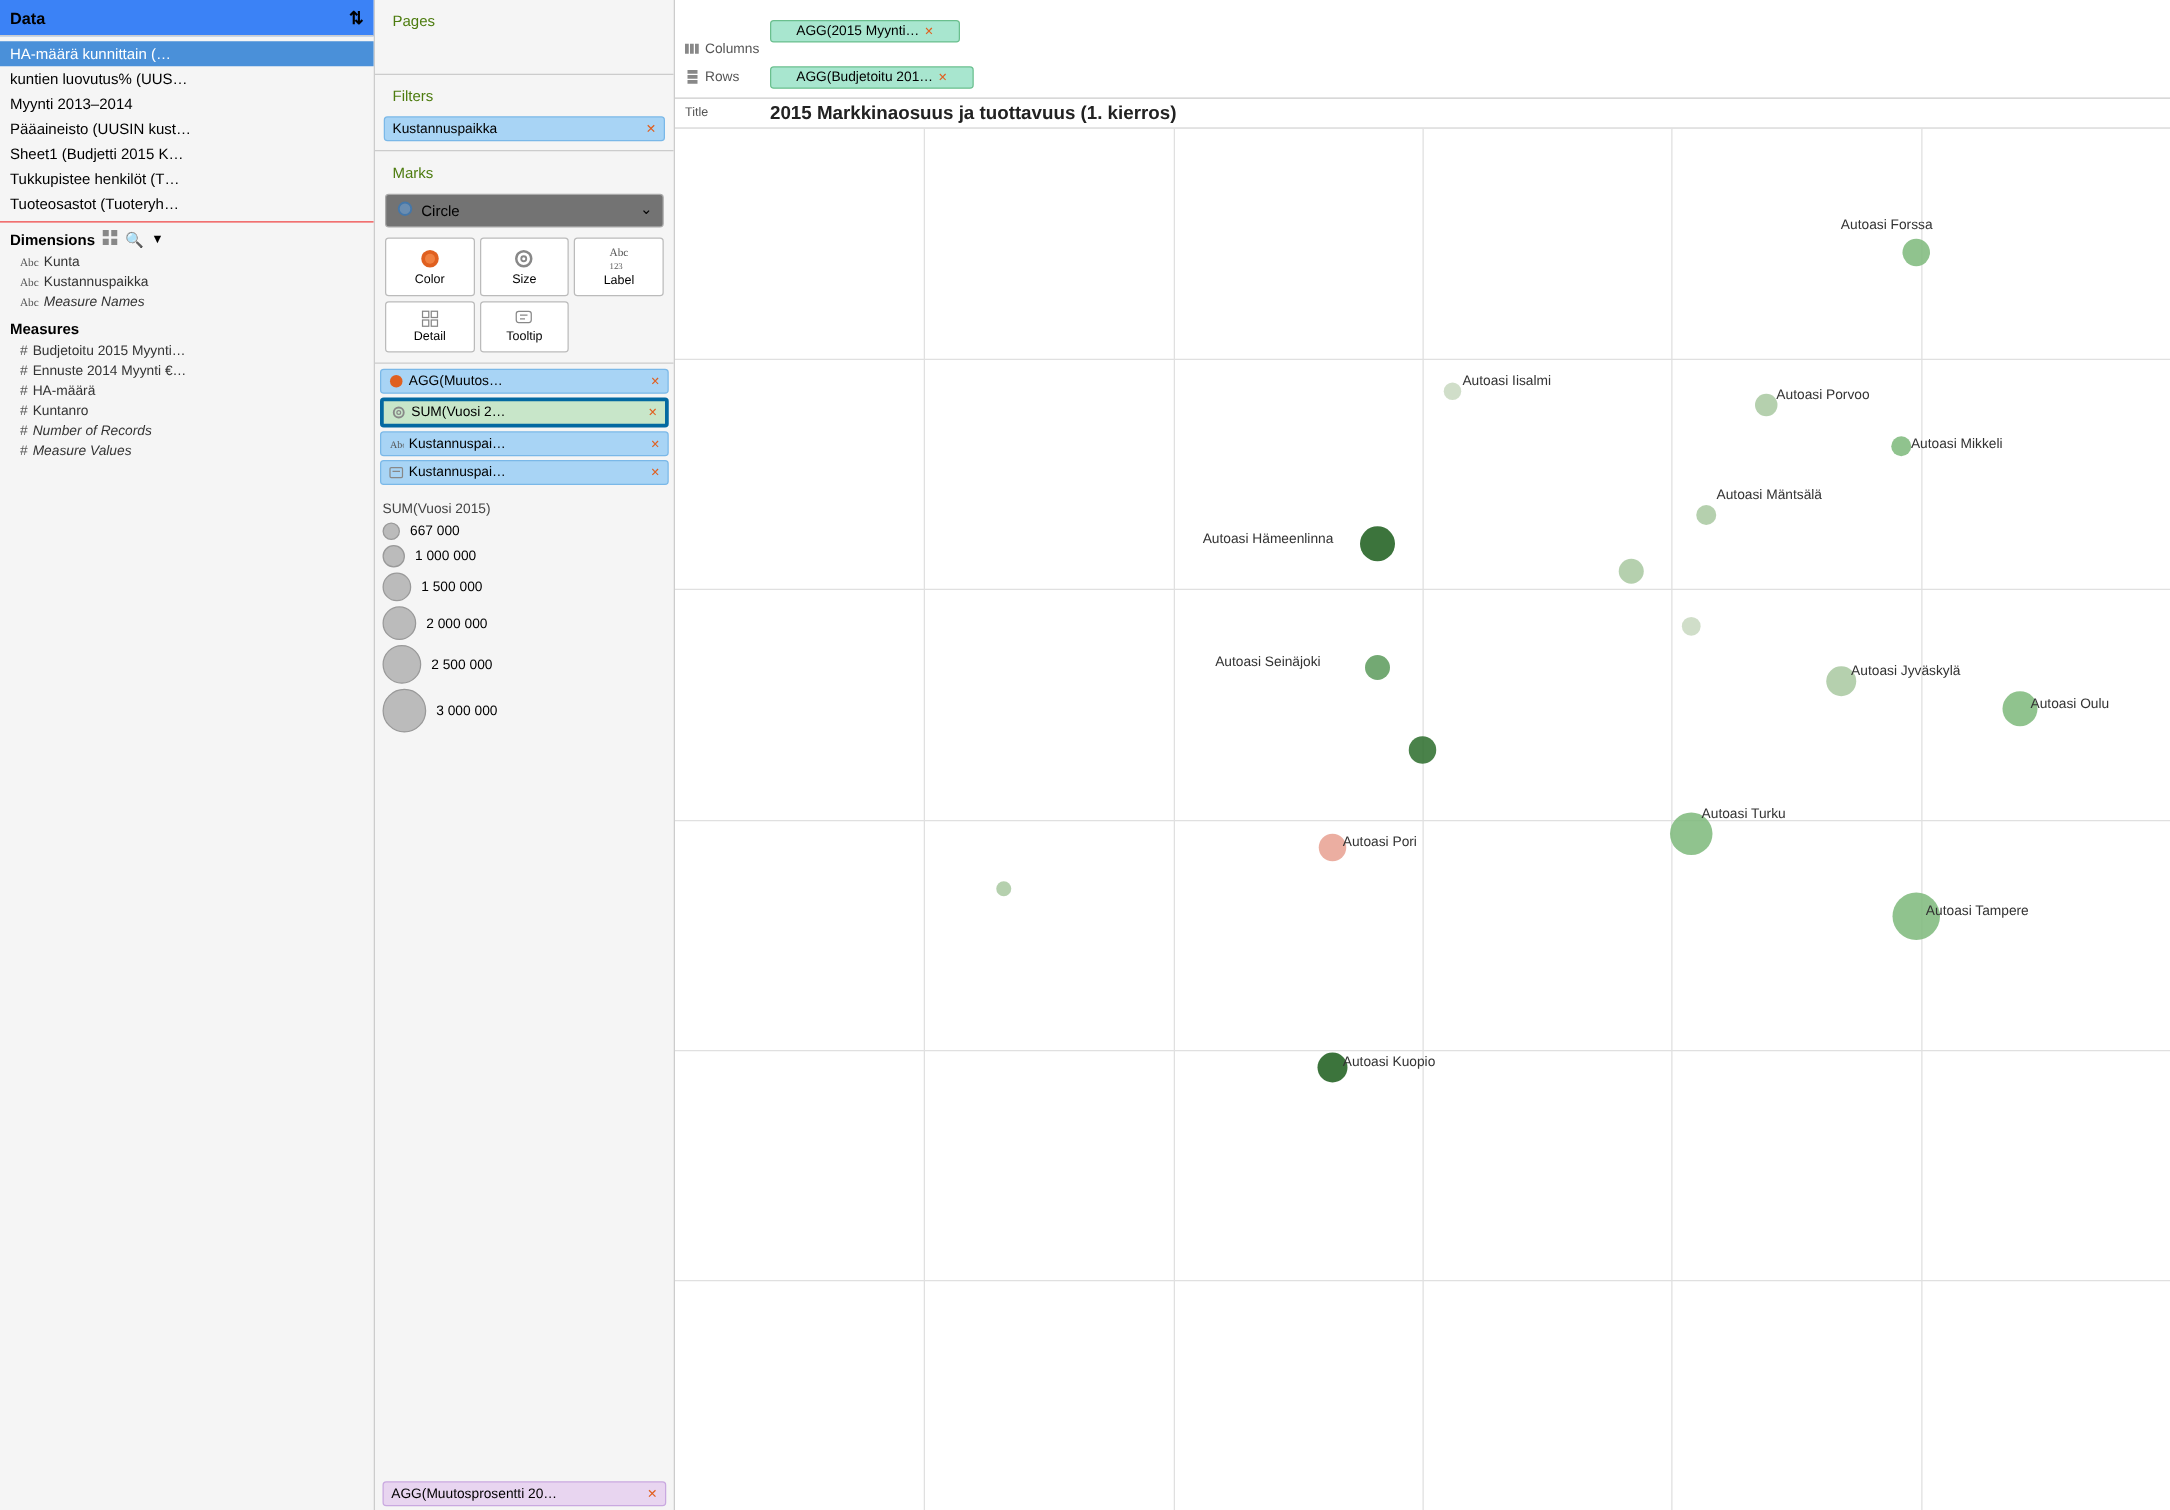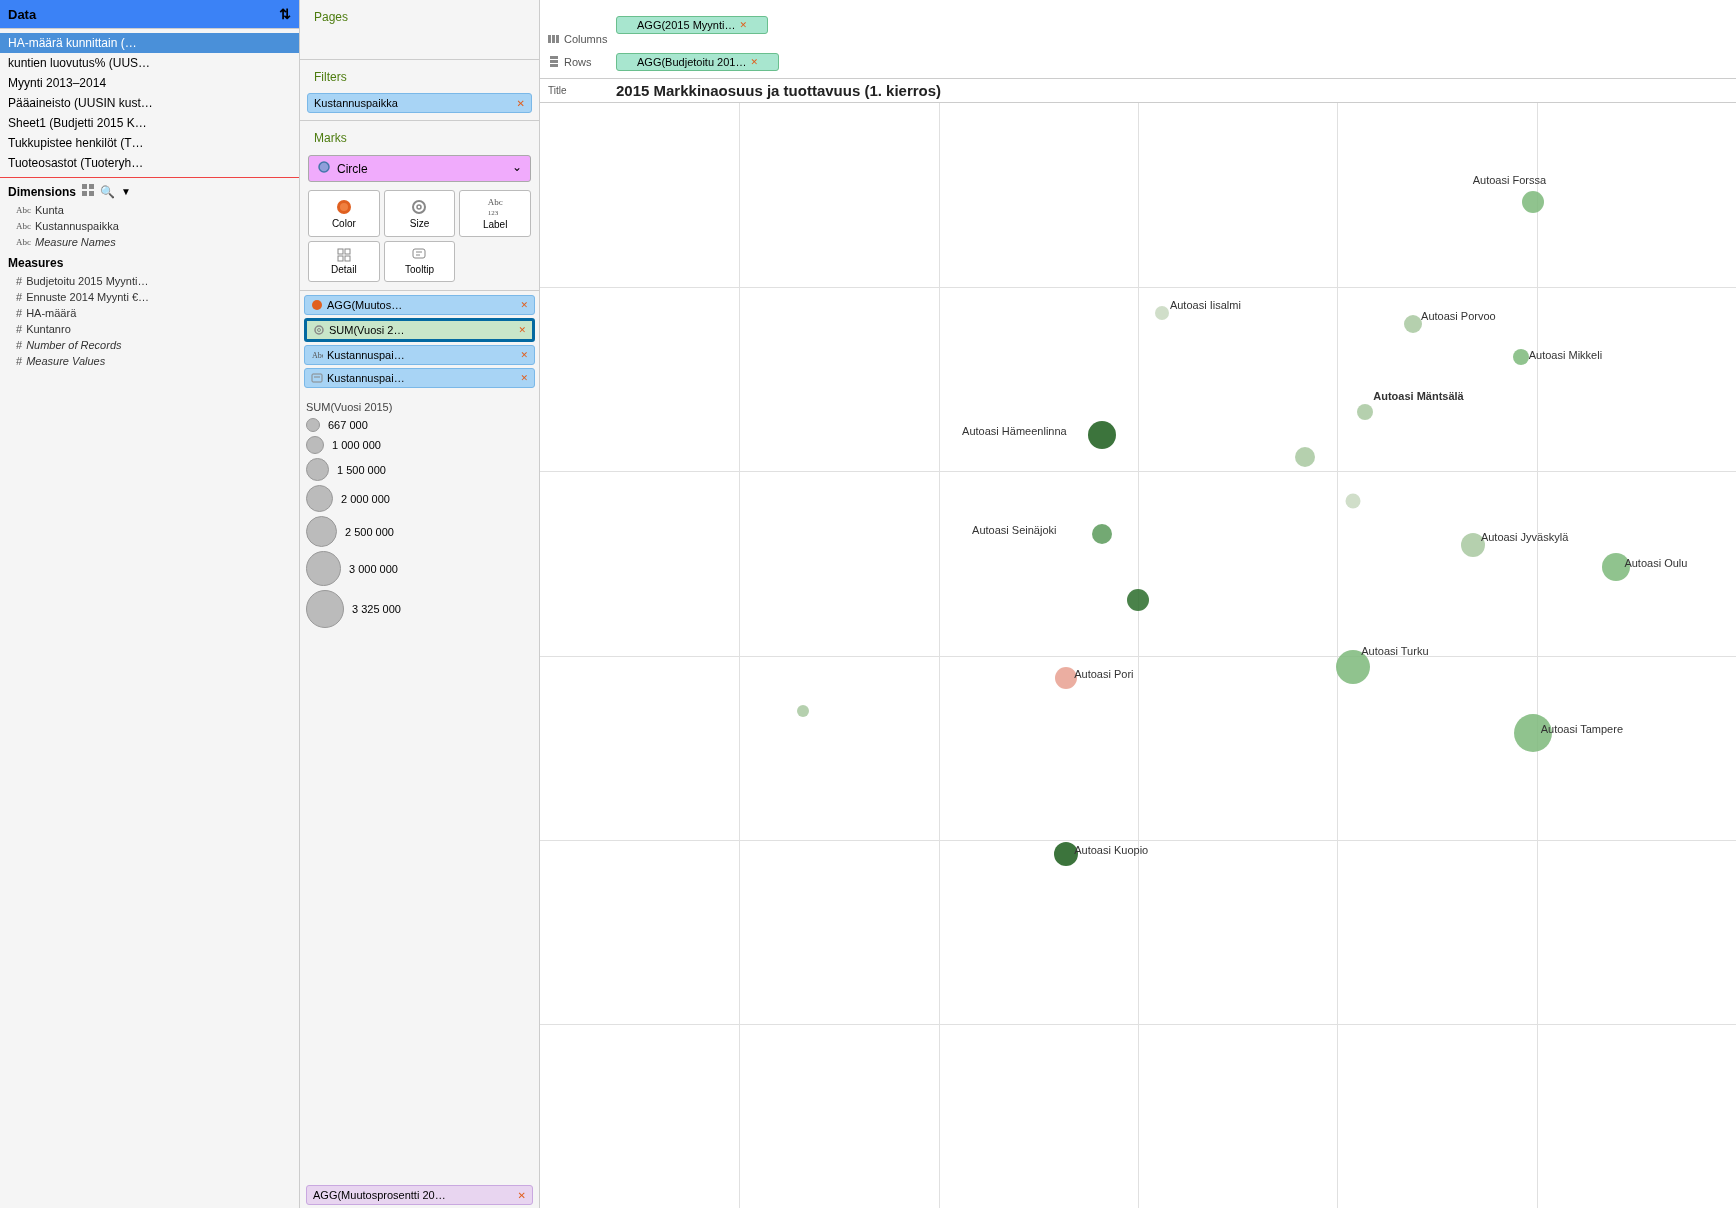--- a/index.html
+++ b/index.html
@@ -126,21 +126,21 @@
     }
 
     .marks-area {
       padding: 4px;
       border-bottom: 1px solid #ccc;
     }
 
     .marks-dropdown {
       display: flex;
       align-items: flex-start;
-      background: #f0abfc;
+      background: #737373;
       border: 1px solid #aaa;
       border-radius: 3px;
       padding: 4px 8px;
       margin: 4px;
       cursor: pointer;
       justify-content: space-between;
       font-size: 12px;
     }
 
     .marks-buttons {
@@ -556,24 +556,20 @@
           <div class="legend-circle" style="width: 27px; height: 27px;"></div>
           <span>2 000 000</span>
         </div>
         <div class="legend-item">
           <div class="legend-circle" style="width: 31px; height: 31px;"></div>
           <span>2 500 000</span>
         </div>
         <div class="legend-item">
           <div class="legend-circle" style="width: 35px; height: 35px;"></div>
           <span>3 000 000</span>
-        </div>
-        <div class="legend-item">
-          <div class="legend-circle" style="width: 38px; height: 38px;"></div>
-          <span>3 325 000</span>
         </div>
       </div>
   </div>
 
   <div class="legend-bottom-pill">
     <span>AGG(Muutosprosentti 20…</span>
     <span style="font-size:10px;color:#e06020;">✕</span>
   </div>
 </div>
 
@@ -631,21 +627,21 @@
         <div class="bubble-label" style="left: calc(83% - 60px); top: calc(9% - 28px);">Autoasi Forssa</div>
         <div class="bubble" style="left: 73%; top: 20%; width: 18px; height: 18px; background: rgb(168, 200, 160); opacity: 0.85;"></div>
         <div class="bubble-label" style="left: calc(73% + 8px); top: calc(20% - 14px);">Autoasi Porvoo</div>
         <div class="bubble" style="left: 82%; top: 23%; width: 16px; height: 16px; background: rgb(124, 184, 122); opacity: 0.85;"></div>
         <div class="bubble-label" style="left: calc(82% + 8px); top: calc(23% - 8px);">Autoasi Mikkeli</div>
         <div class="bubble" style="left: 52%; top: 19%; width: 14px; height: 14px; background: rgb(200, 216, 192); opacity: 0.85;"></div>
         <div class="bubble-label" style="left: calc(52% + 8px); top: calc(19% - 14px);">Autoasi Iisalmi</div>
         <div class="bubble" style="left: 47%; top: 30%; width: 28px; height: 28px; background: rgb(26, 92, 26); opacity: 0.85;"></div>
         <div class="bubble-label" style="left: calc(47% - 140px); top: calc(30% - 10px);">Autoasi Hämeenlinna</div>
         <div class="bubble" style="left: 69%; top: 28%; width: 16px; height: 16px; background: rgb(168, 200, 160); opacity: 0.85;"></div>
-        <div class="bubble-label" style="left: calc(69% + 8px); top: calc(28% - 22px); font-weight: bold;">Autoasi Mäntsälä</div>
+        <div class="bubble-label" style="left: calc(69% + 8px); top: calc(28% - 22px);">Autoasi Mäntsälä</div>
         <div class="bubble" style="left: 64%; top: 32%; width: 20px; height: 20px; background: rgb(168, 200, 160); opacity: 0.85;"></div>
         <div class="bubble" style="left: 68%; top: 36%; width: 15px; height: 15px; background: rgb(200, 216, 192); opacity: 0.85;"></div>
         <div class="bubble" style="left: 47%; top: 39%; width: 20px; height: 20px; background: rgb(90, 154, 90); opacity: 0.85;"></div>
         <div class="bubble-label" style="left: calc(47% - 130px); top: calc(39% - 10px);">Autoasi Seinäjoki</div>
         <div class="bubble" style="left: 50%; top: 45%; width: 22px; height: 22px; background: rgb(42, 108, 42); opacity: 0.85;"></div>
         <div class="bubble" style="left: 78%; top: 40%; width: 24px; height: 24px; background: rgb(168, 200, 160); opacity: 0.85;"></div>
         <div class="bubble-label" style="left: calc(78% + 8px); top: calc(40% - 14px);">Autoasi Jyväskylä</div>
         <div class="bubble" style="left: 90%; top: 42%; width: 28px; height: 28px; background: rgb(124, 184, 122); opacity: 0.85;"></div>
         <div class="bubble-label" style="left: calc(90% + 8px); top: calc(42% - 10px);">Autoasi Oulu</div>
         <div class="bubble" style="left: 68%; top: 51%; width: 34px; height: 34px; background: rgb(124, 184, 122); opacity: 0.85;"></div>

